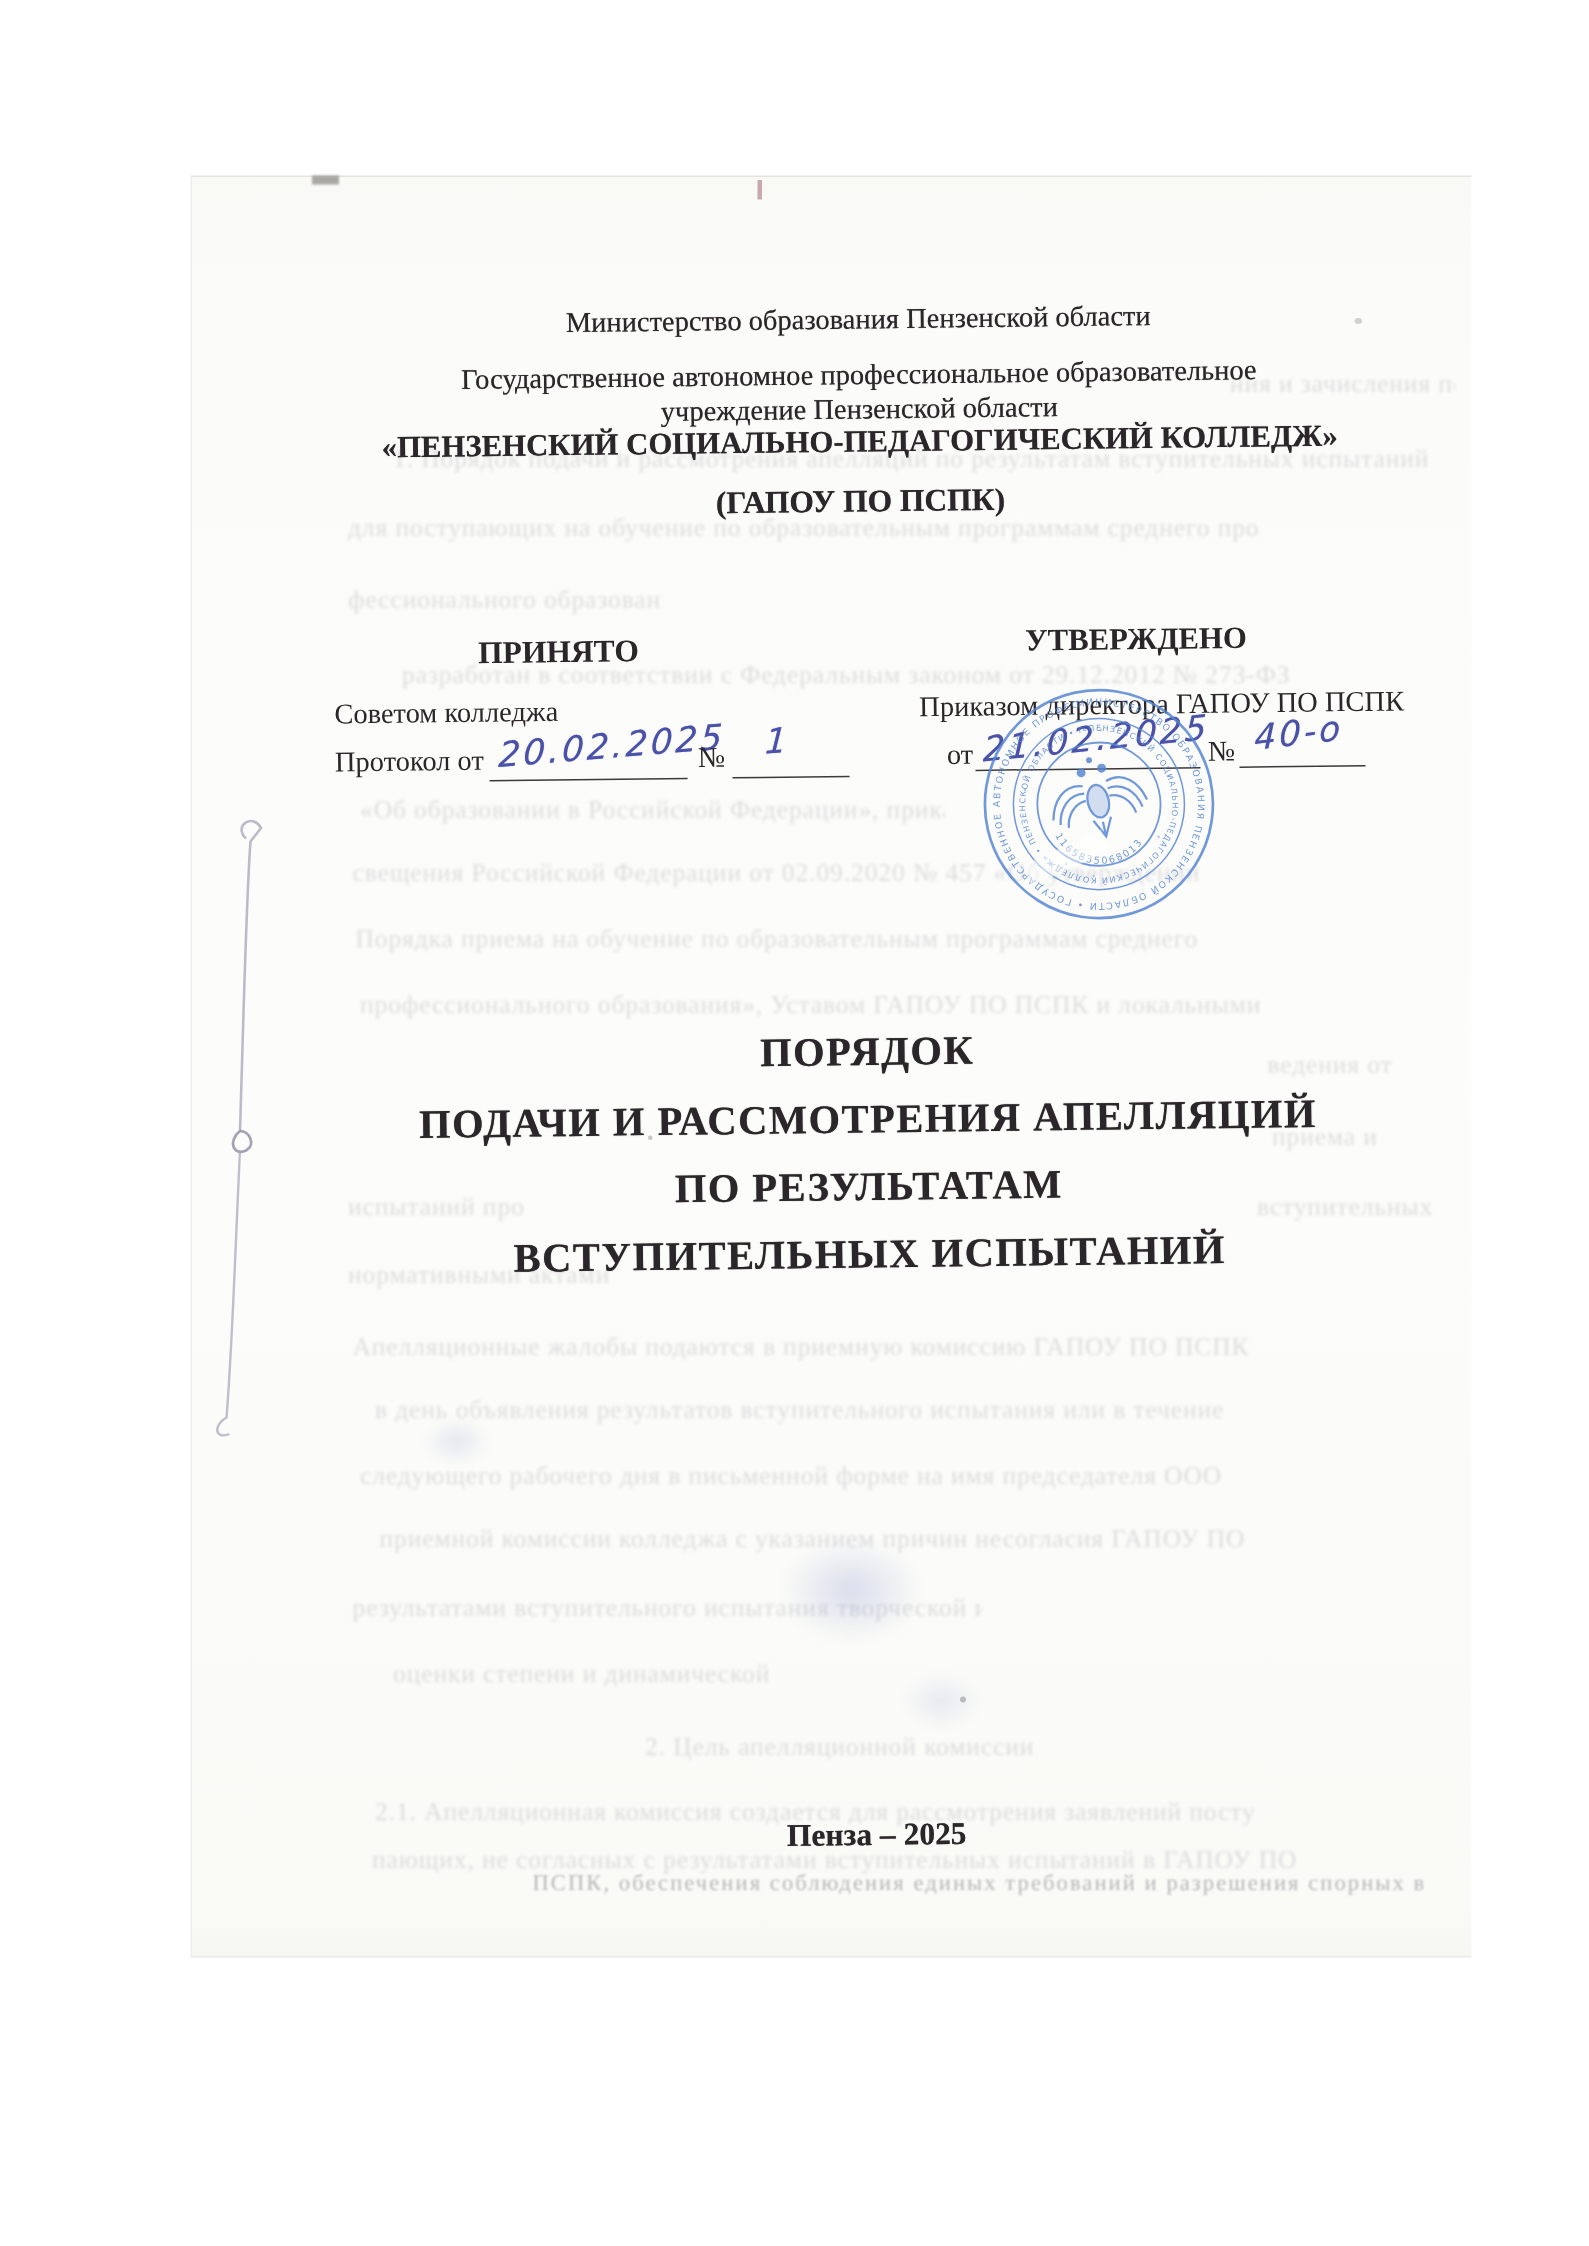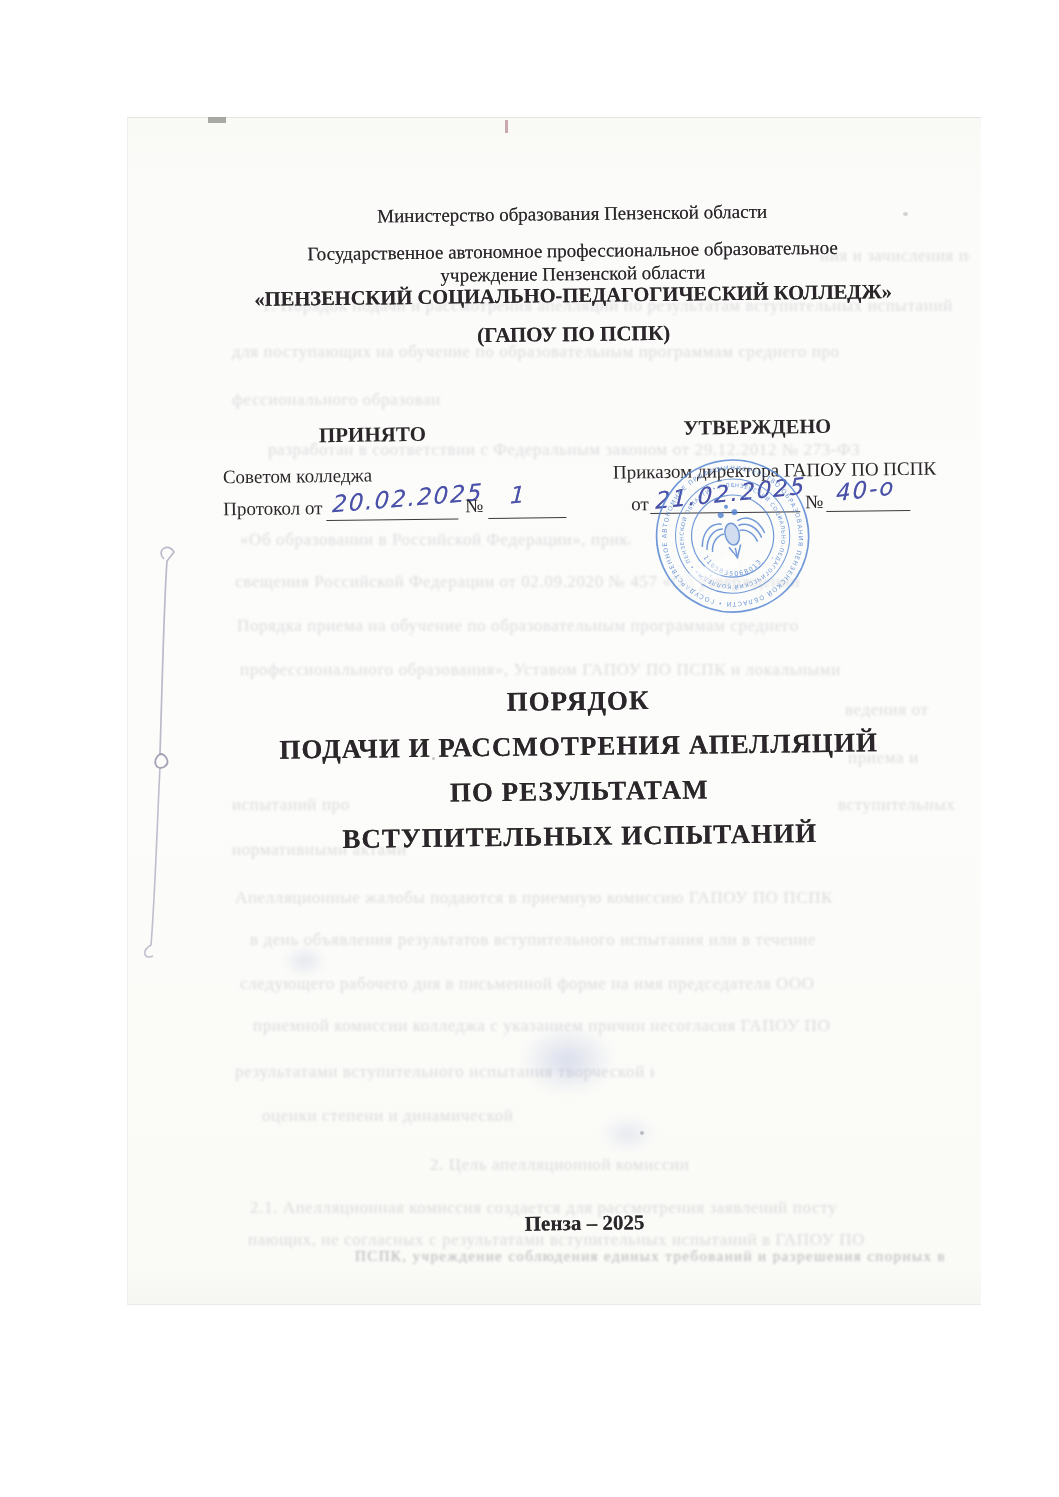--- a/index.html
+++ b/index.html
@@ -54,21 +54,21 @@
     <div class="bl" style="left:232px;top:840px;width:180px">нормативными актами</div>
     <div class="bl" style="left:235px;top:888px;width:715px">Апелляционные жалобы подаются в приемную комиссию ГАПОУ ПО ПСПК</div>
     <div class="bl" style="left:250px;top:930px;width:690px">в день объявления результатов вступительного испытания или в течение</div>
     <div class="bl" style="left:240px;top:974px;width:700px">следующего рабочего дня в письменной форме на имя председателя ООО</div>
     <div class="bl" style="left:253px;top:1016px;width:685px">приемной комиссии колледжа с указанием причин несогласия ГАПОУ ПО</div>
     <div class="bl" style="left:235px;top:1062px;width:420px">результатами вступительного испытания творческой и ГАПОУ</div>
     <div class="bl" style="left:262px;top:1106px;width:690px">оценки степени и динамической</div>
     <div class="bl" style="left:430px;top:1155px;width:320px">2. Цель апелляционной комиссии</div>
     <div class="bl" style="left:250px;top:1198px;width:700px">2.1. Апелляционная комиссия создается для рассмотрения заявлений посту</div>
     <div class="bl" style="left:248px;top:1230px;width:700px">пающих, не согласных с результатами вступительных испытаний в ГАПОУ ПО</div>
-    <div class="bl dense" style="left:355px;top:1248px;width:620px">ПСПК, учреждение соблюдения единых требований и разрешения спорных в</div>
+    <div class="bl dense" style="left:355px;top:1248px;width:620px">ПСПК, обеспечения соблюдения единых требований и разрешения спорных в</div>
     <div class="smudge" style="left:520px;top:1025px;width:95px;height:70px;background:radial-gradient(closest-side,rgba(92,112,190,.20),rgba(92,112,190,0))"></div>
     <div class="smudge" style="left:282px;top:945px;width:45px;height:32px;background:radial-gradient(closest-side,rgba(92,112,190,.14),rgba(92,112,190,0))"></div>
     <div class="smudge" style="left:600px;top:1115px;width:55px;height:38px;background:radial-gradient(closest-side,rgba(92,112,190,.12),rgba(92,112,190,0))"></div>
   </div>
 
   <svg class="abs" style="left:138px;top:545px" width="46" height="420" viewBox="0 0 46 420">
     <path d="M26,14 c-9,-9 5,-17 10,-7 l-7,9 c-3,40 -5,130 -7,193" fill="none" stroke="#a6a3ba" stroke-width="1.7" opacity=".75"></path>
     <path d="M22,209 c-8,6 -5,17 4,13 c7,-4 2,-13 -4,-13" fill="none" stroke="#8e8ba6" stroke-width="1.8" opacity=".8"></path>
     <path d="M22,222 c-3,60 -5,130 -9,178 c-9,5 -8,15 2,11" fill="none" stroke="#a6a3ba" stroke-width="1.6" opacity=".7"></path>
   </svg>

